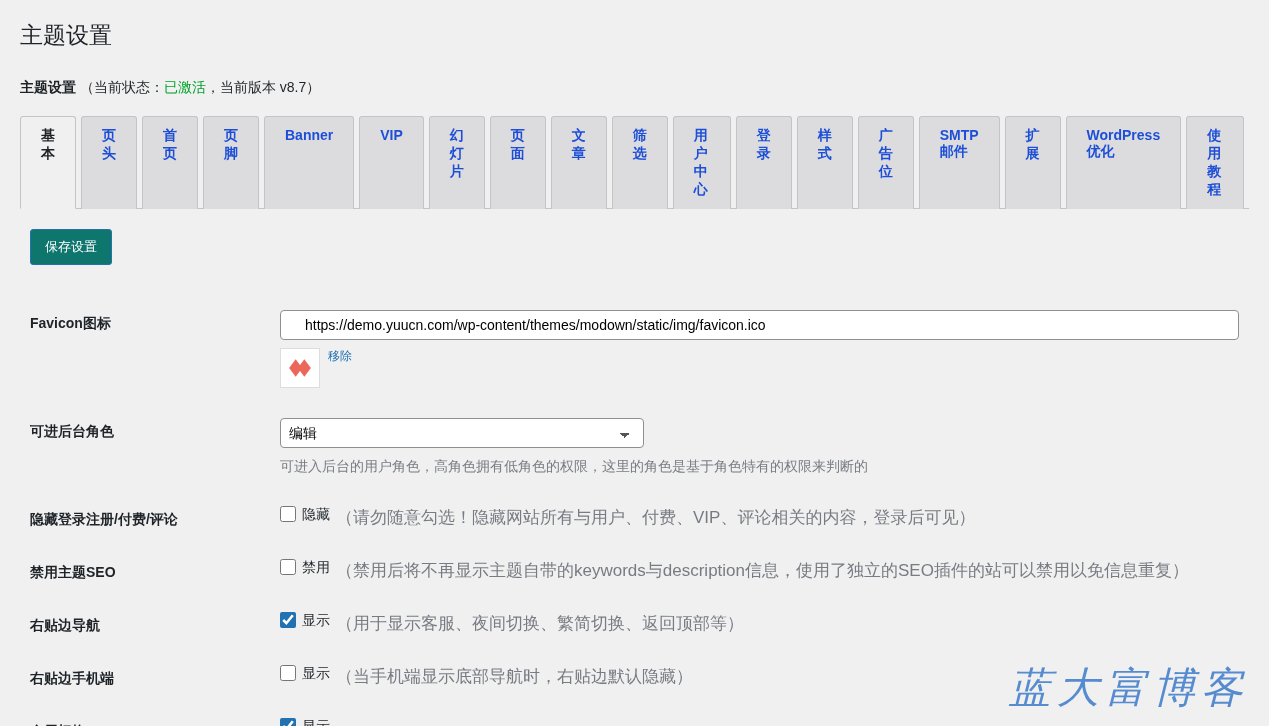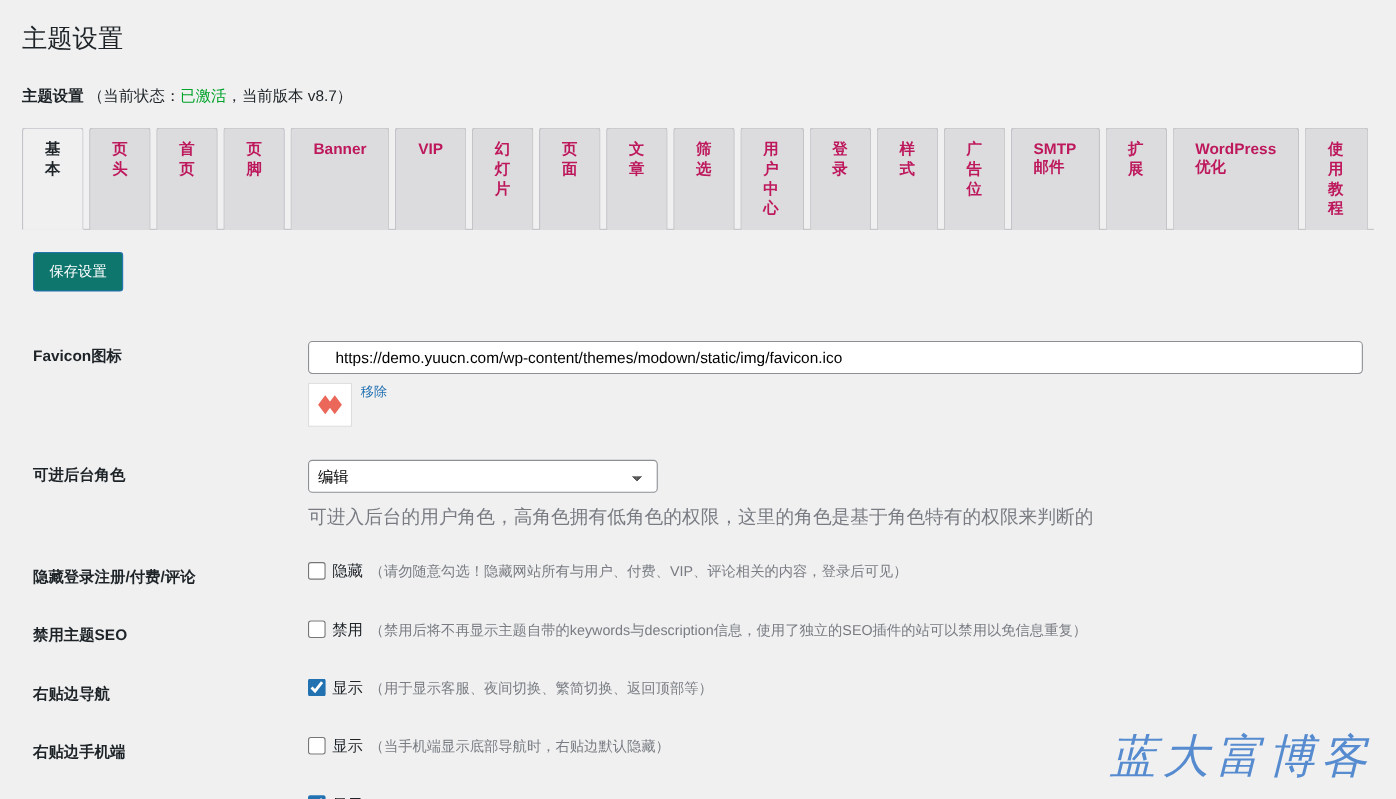--- a/index.html
+++ b/index.html
@@ -29,21 +29,21 @@
       margin-bottom: 20px;
     }
     .tab {
       padding: 10px 20px;
       background: #dcdcde;
       border: 1px solid #c3c4c7;
       border-bottom: none;
       margin-right: 5px;
       cursor: pointer;
       font-size: 14px;
-      color: #be185d;
+      color: #1d4ed8;
       font-weight: 700;
       position: relative;
       top: 1px;
       border-radius: 3px 3px 0 0;
     }
     .tab.active {
       background: #f0f0f1;
       border-bottom: 1px solid #f0f0f1;
       color: #1d2327;
     }
@@ -74,21 +74,21 @@
     }
     .text-input {
       width: 100%;
       padding: 6px 24px;
       border: 1px solid #8c8f94;
       border-radius: 4px;
       font-size: 14px;
       background: #fff;
     }
     .select-input {
-      width: 318px;
+      width: 364px;
       padding: 6px 8px;
       border: 1px solid #8c8f94;
       border-radius: 4px;
       font-size: 14px;
       background: #fff;
       appearance: none;
       background-image: linear-gradient(45deg, transparent 50%, #555 50%), linear-gradient(135deg, #555 50%, transparent 50%);
       background-position: calc(100% - 18px) 14px, calc(100% - 13px) 14px;
       background-size: 5px 5px, 5px 5px;
       background-repeat: no-repeat;
@@ -109,36 +109,36 @@
       justify-content: center;
     }
     .favicon-preview svg { width: 26px; height: 26px; }
     .remove-link {
       color: #2271b1;
       font-size: 12px;
       cursor: pointer;
     }
     .desc {
       color: #787c82;
-      font-size: 17px;
+      font-size: 14px;
       margin-top: 10px;
     }
     .checkbox-row {
       display: flex;
       align-items: flex-start;
       gap: 6px;
     }
     .checkbox-row input[type="checkbox"] {
       width: 16px;
       height: 16px;
       accent-color: #2271b1;
       cursor: pointer;
     }
     .checkbox-label { font-size: 14px; }
-    .checkbox-hint { color: #787c82; font-size: 13px; }
+    .checkbox-hint { color: #787c82; font-size: 17px; }
     .watermark {
       position: fixed;
       bottom: 10px;
       right: 20px;
       font-size: 42px;
       color: #3b7ac9;
       font-family: "STKaiti", "KaiTi", cursive;
       font-style: italic;
       opacity: 0.85;
       pointer-events: none;

